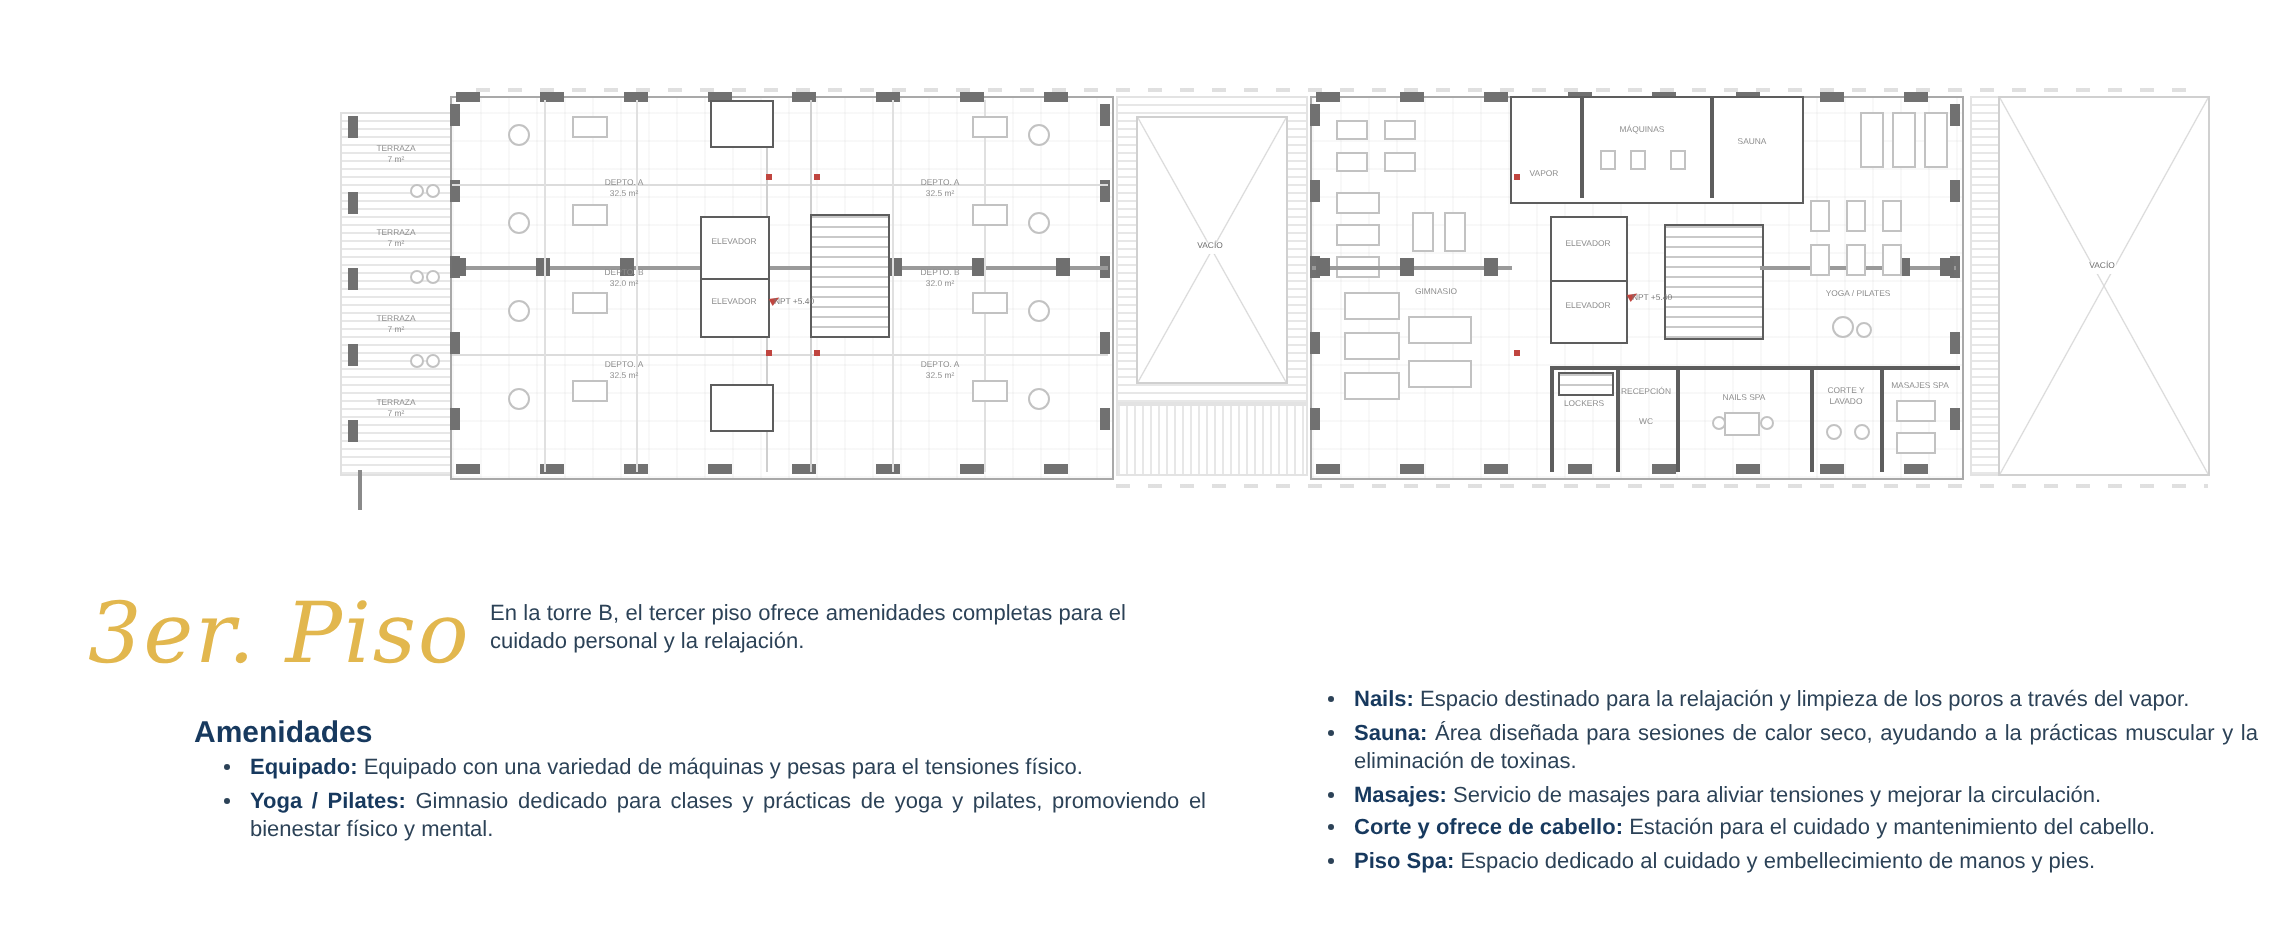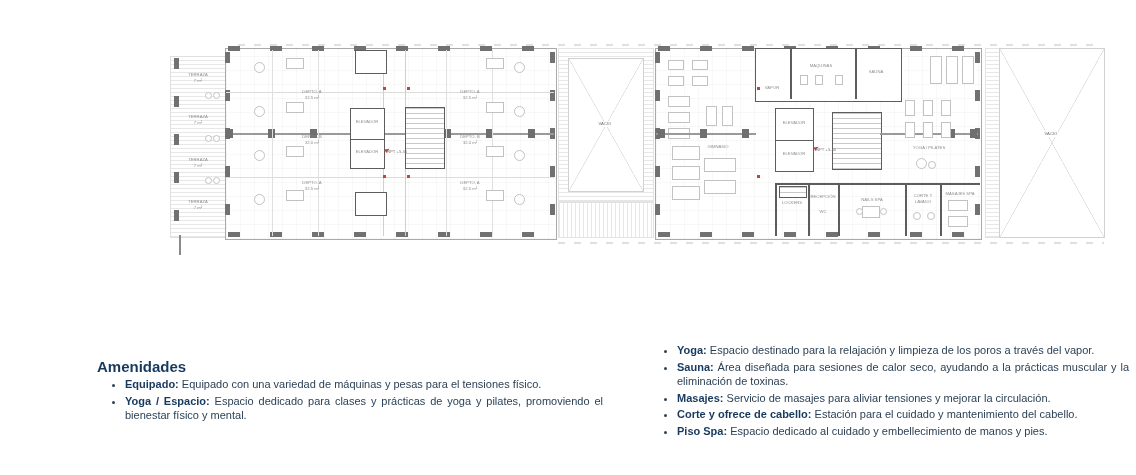--- a/index.html
+++ b/index.html
@@ -259,33 +259,35 @@
     <div class="furn circ" style="left:927px;top:212px;width:6px;height:6px"></div>
     <div class="pl" style="left:960px;top:194px">MASAJES SPA</div>
     <div class="furn" style="left:948px;top:200px;width:18px;height:9px"></div>
     <div class="furn" style="left:948px;top:216px;width:18px;height:9px"></div>
 
     <div class="hatch-h" style="left:985px;top:48px;width:14px;height:188px;border:1px solid #e3e3e3"></div>
     <div class="xbox" style="left:999px;top:48px;width:104px;height:188px"></div>
     <div class="pl" style="left:1051px;top:134px;color:#6f6f6f;background:#fff;padding:0 1px">VACÍO</div>
   </div>
 
-
+  <div class="title">3er. Piso</div>
+
+  <div class="intro">En la torre B, el tercer piso ofrece amenidades completas para el cuidado personal y la relajación.</div>
 
   <div class="amen-h">Amenidades</div>
 
   <ul class="bullets" id="list-left">
     <li><b>Equipado:</b>
       <span>Equipado con una variedad de máquinas y pesas para el tensiones físico.</span></li>
-    <li><b>Yoga / Espacio:</b>
-      <span>Espacio dedicado para clases y prácticas de yoga y pilates, promoviendo el bienestar físico y mental.</span></li>
+    <li><b>Yoga / Pilates:</b>
+      <span>Gimnasio dedicado para clases y prácticas de yoga y pilates, promoviendo el bienestar físico y mental.</span></li>
   </ul>
 
   <ul class="bullets" id="list-right">
-    <li><b>Yoga:</b>
+    <li><b>Nails:</b>
       <span>Espacio destinado para la relajación y limpieza de los poros a través del vapor.</span></li>
     <li><b>Sauna:</b>
       <span>Área diseñada para sesiones de calor seco, ayudando a la prácticas muscular y la eliminación de toxinas.</span></li>
     <li><b>Masajes:</b>
       <span>Servicio de masajes para aliviar tensiones y mejorar la circulación.</span></li>
     <li><b>Corte y ofrece de cabello:</b>
       <span>Estación para el cuidado y mantenimiento del cabello.</span></li>
     <li><b>Piso Spa:</b>
       <span>Espacio dedicado al cuidado y embellecimiento de manos y pies.</span></li>
   </ul>

